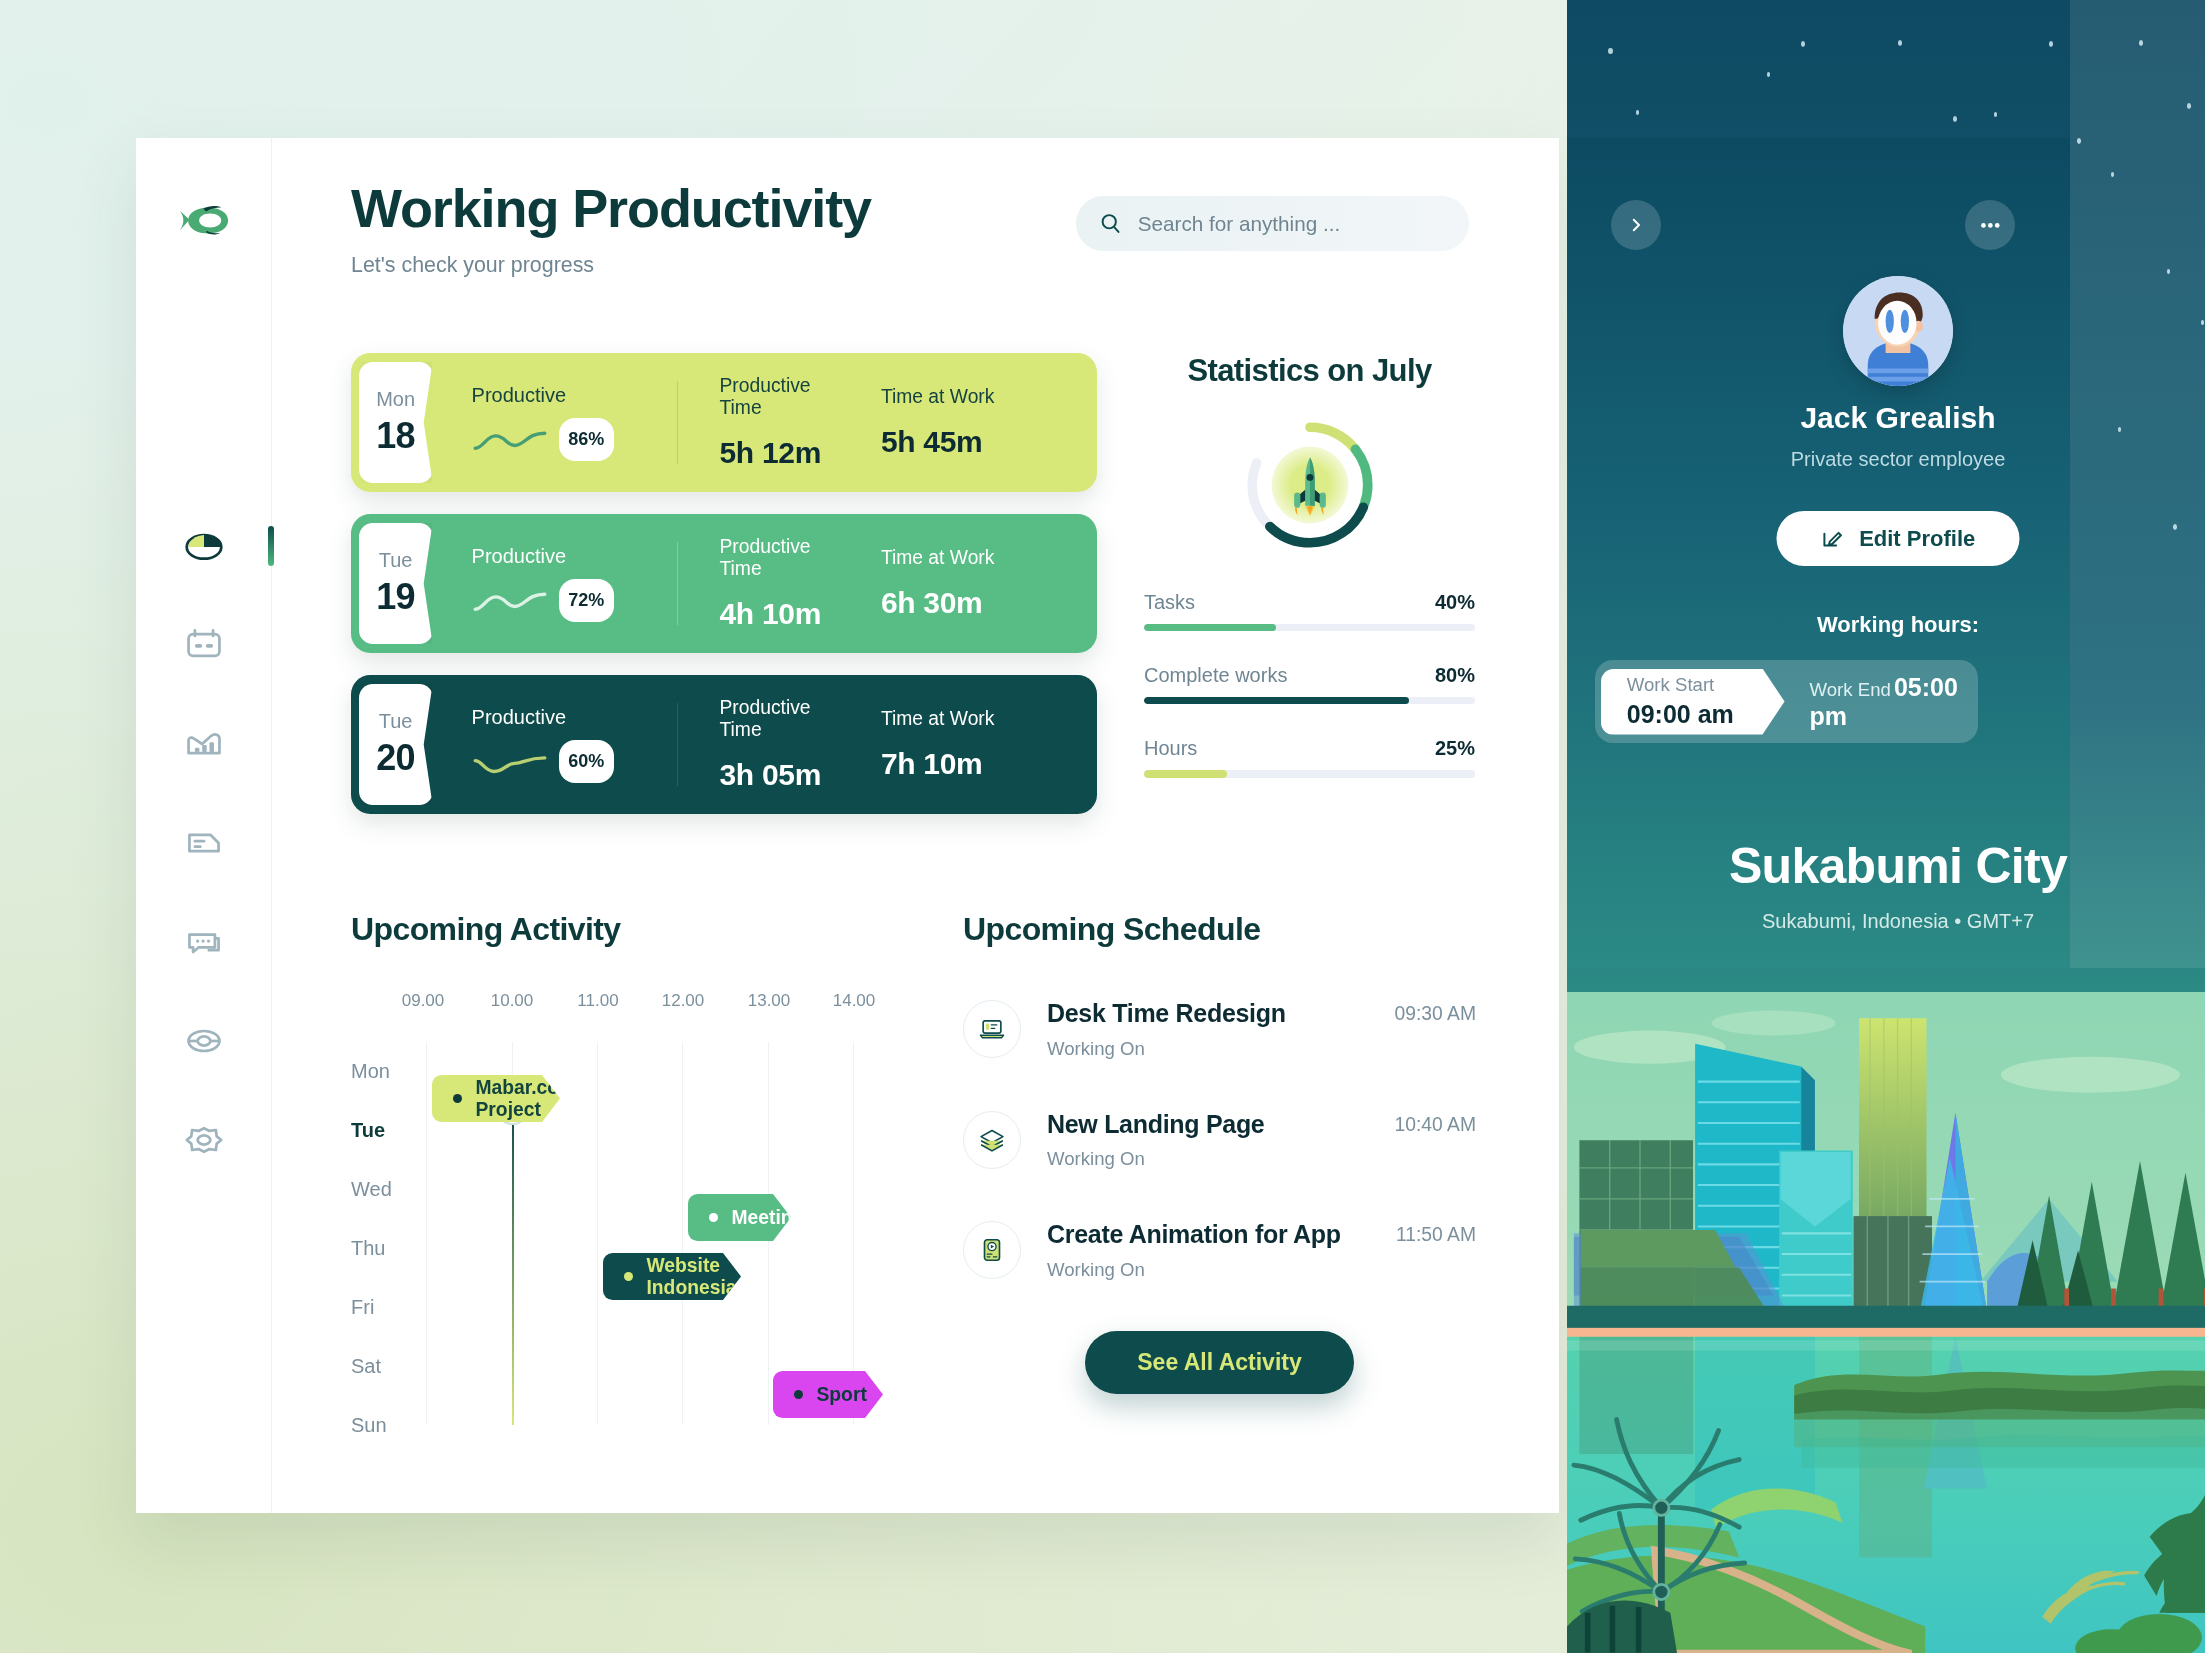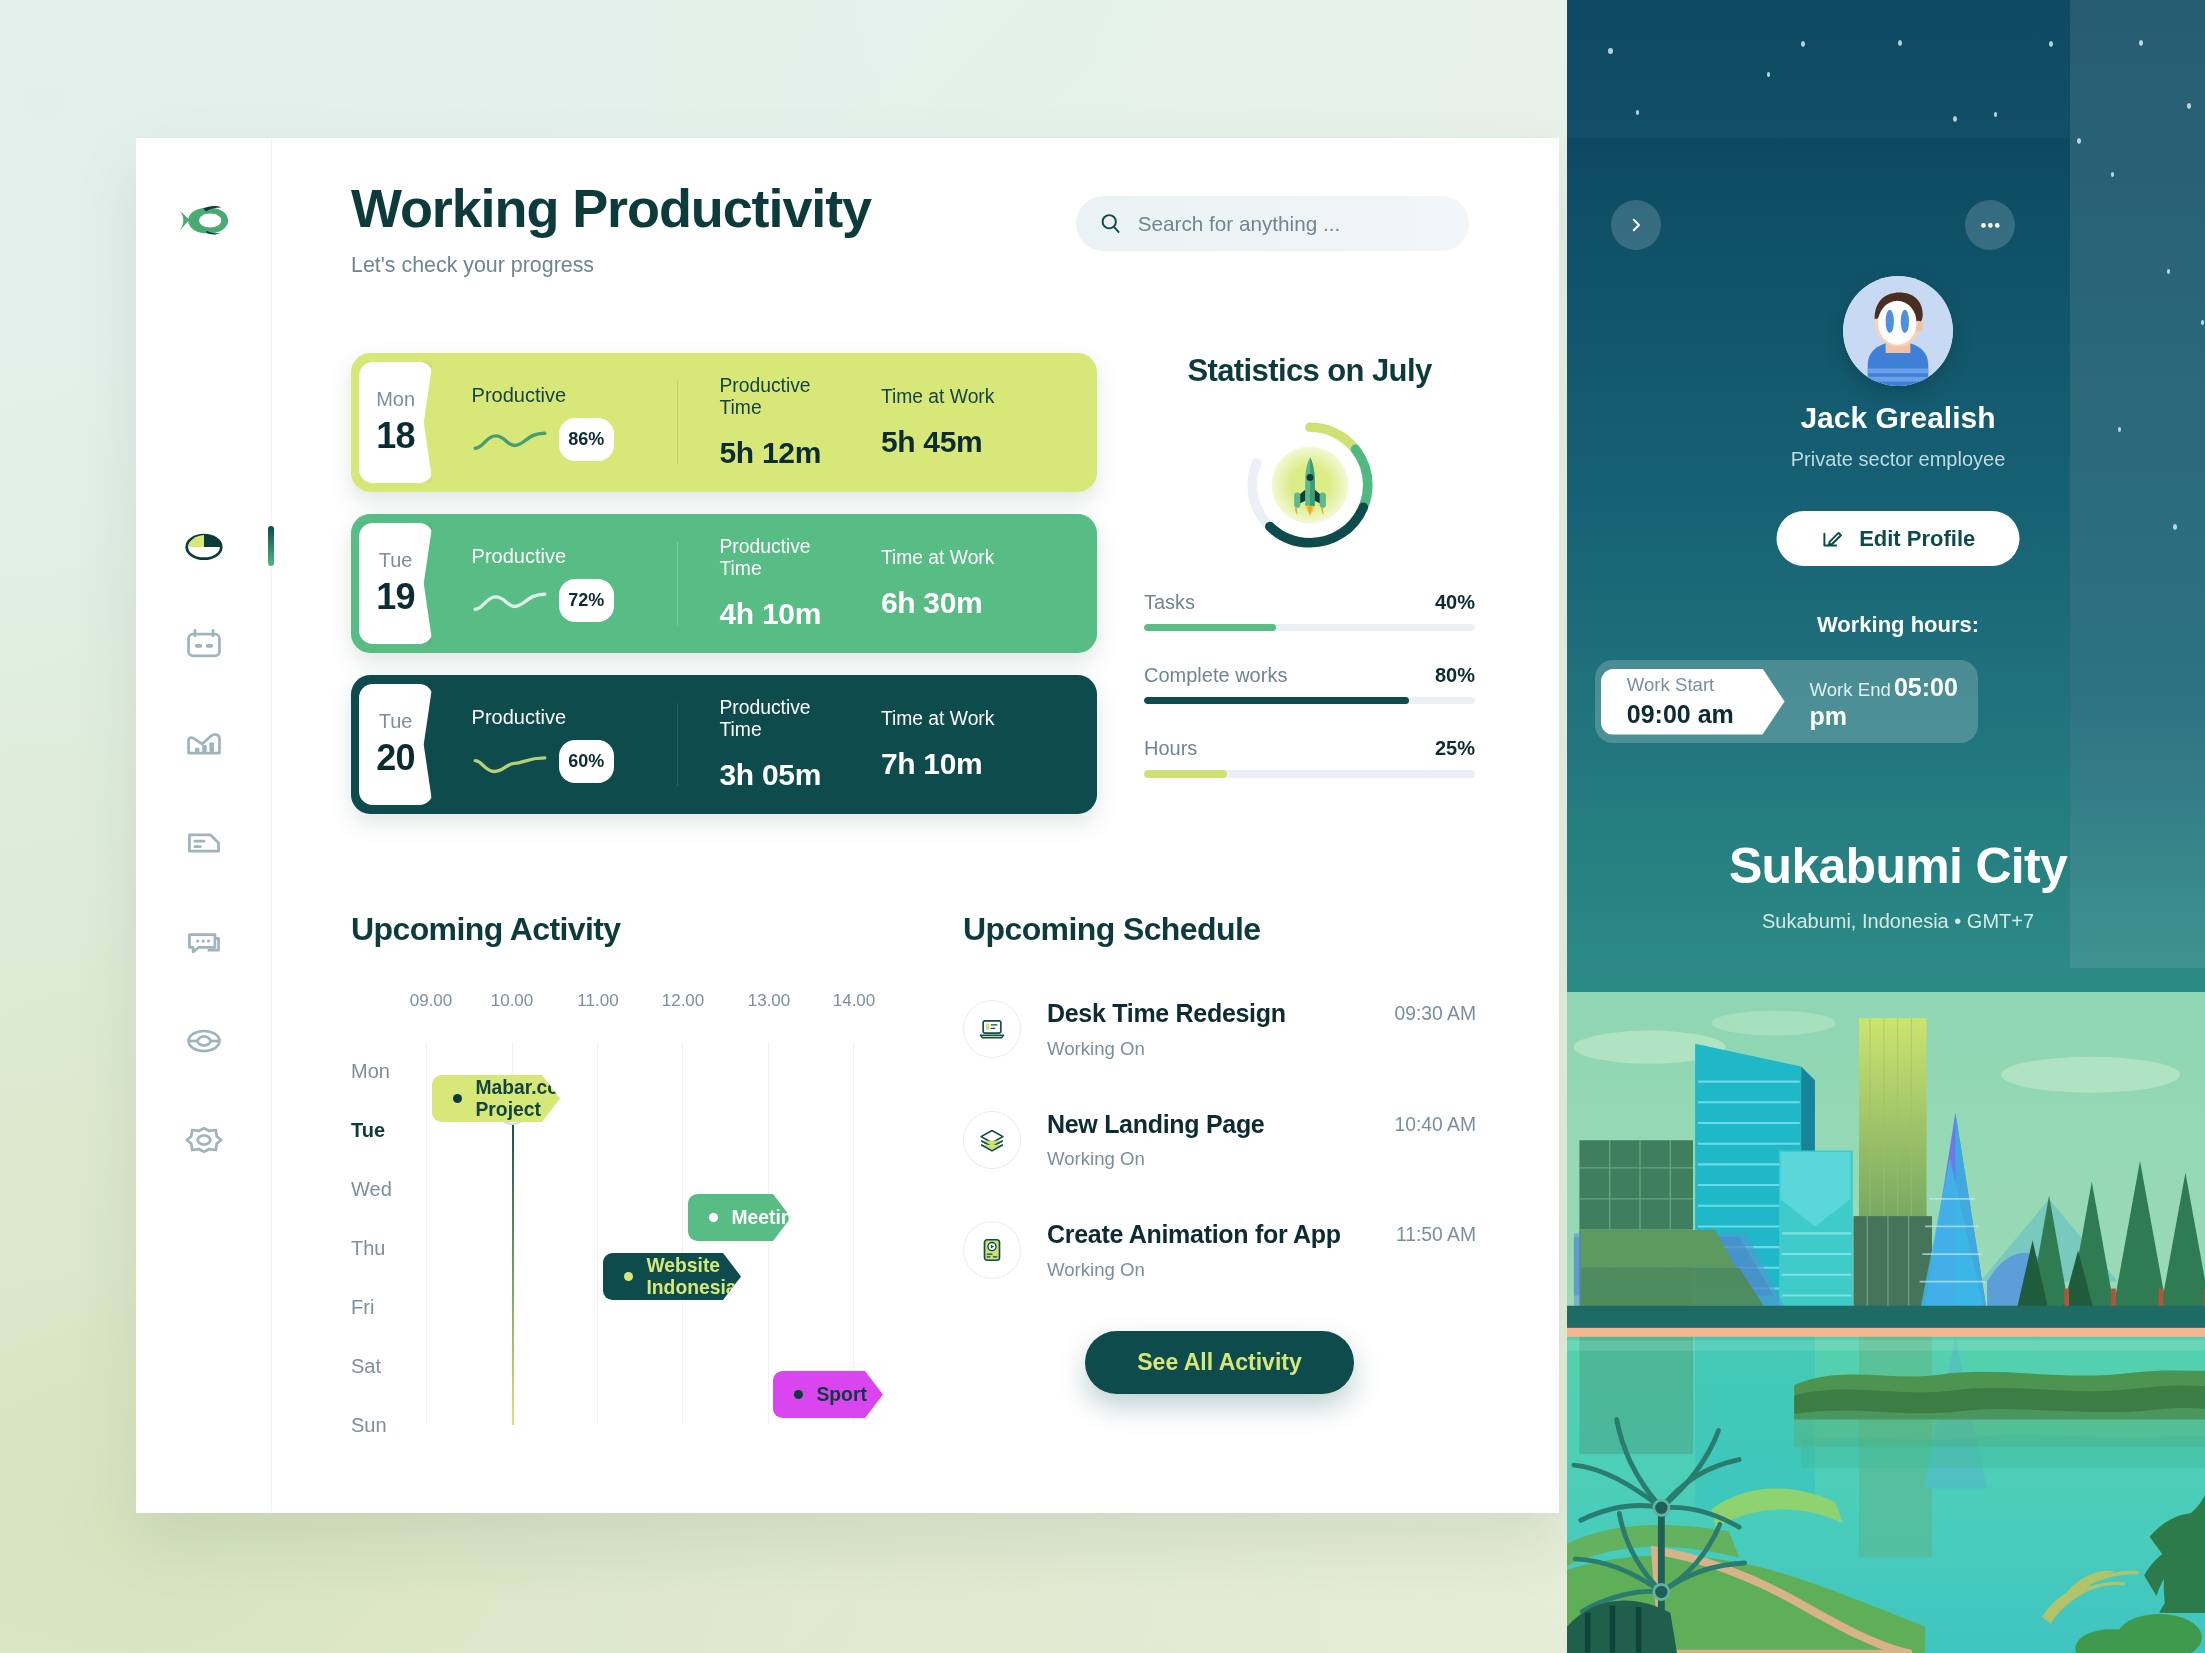--- a/index.html
+++ b/index.html
@@ -416,21 +416,21 @@
       </div>
     </div>
   </div>
 </div>
 
 <div class="activity">
   <div class="sec-h">Upcoming Activity</div>
 
   <div class="timeline">
     <div class="t-times">
-      <span style="left:80px">09.00</span>
+      <span style="left:72px">09.00</span>
       <span style="left:161px">10.00</span>
       <span style="left:247px">11.00</span>
       <span style="left:332px">12.00</span>
       <span style="left:418px">13.00</span>
       <span style="left:503px">14.00</span>
     </div>
 
     <div class="t-grid">
       <i class="gl" style="left:75px"></i>
         <i class="gl" style="left:161px"></i>

